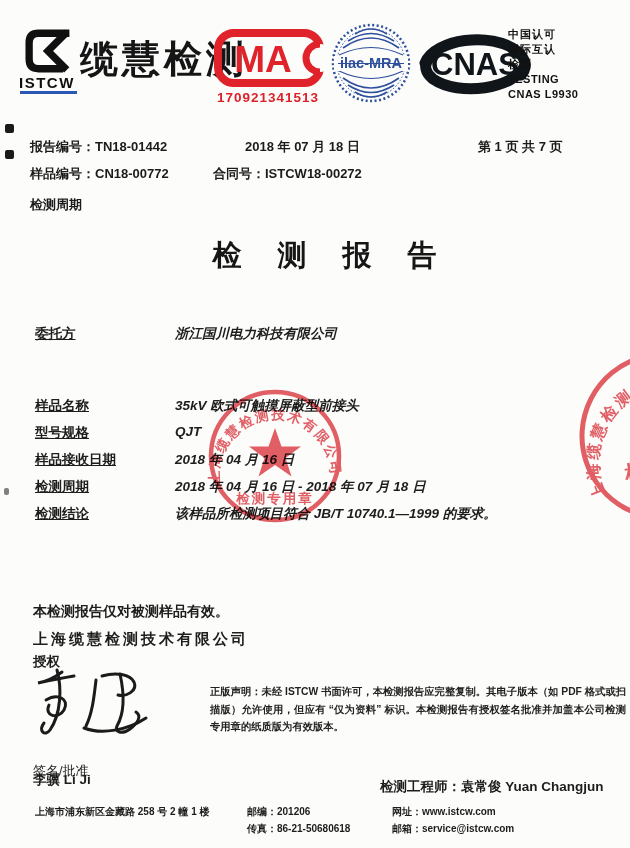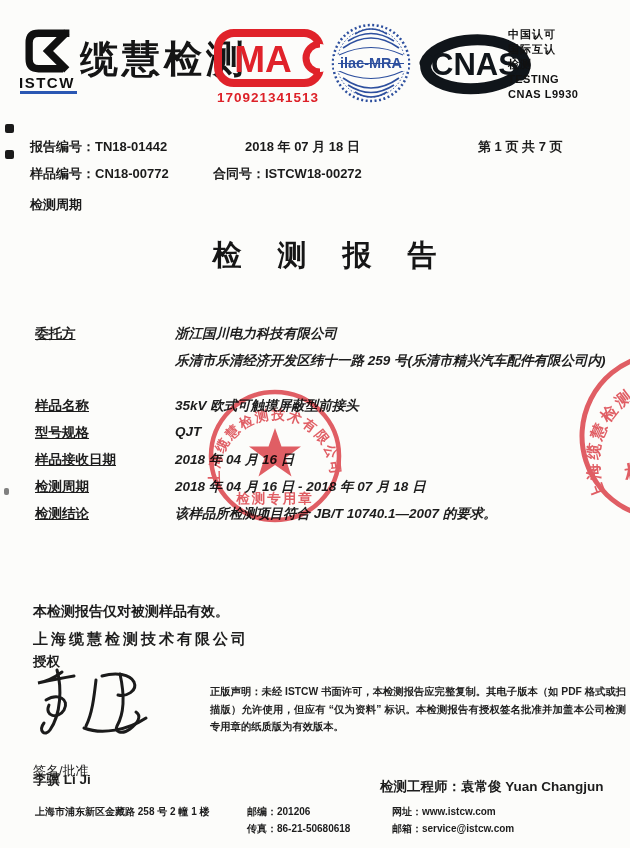--- a/index.html
+++ b/index.html
@@ -122,36 +122,35 @@
   <div class="abs meta" style="left:213px;top:149px">
     <span>合同号：</span><span>ISTCW18-00272</span>
   </div>
 
   <div class="abs meta" style="left:30px;top:180px">检测周期</div>
 
   <div class="abs title">检测报告</div>
 
   <div class="abs flabel" style="top:325px">委托方</div>
   <div class="abs fvalue" style="top:325px">浙江国川电力科技有限公司</div>
-  <div class="abs fvalue" style="top:352px">乐清市乐清经济开发区纬十一路 259 号(乐清市精兴汽车配件有限公司内)</div>
 
   <div class="abs flabel" style="top:397px">样品名称</div>
   <div class="abs fvalue" style="top:397px">35kV 欧式可触摸屏蔽型前接头</div>
 
   <div class="abs flabel" style="top:424px">型号规格</div>
   <div class="abs fvalue" style="top:424px">QJT</div>
 
   <div class="abs flabel" style="top:451px">样品接收日期</div>
   <div class="abs fvalue" style="top:451px">2018 年 04 月 16 日</div>
 
   <div class="abs flabel" style="top:478px">检测周期</div>
   <div class="abs fvalue" style="top:478px">2018 年 04 月 16 日 - 2018 年 07 月 18 日</div>
 
   <div class="abs flabel" style="top:505px">检测结论</div>
-  <div class="abs fvalue" style="top:505px">该样品所检测项目符合 JB/T 10740.1—2007 的要求。</div>
+  <div class="abs fvalue" style="top:505px">该样品所检测项目符合 JB/T 10740.1—1999 的要求。</div>
 
   <svg class="abs stamp" style="left:205px;top:386px" width="140" height="140" viewBox="0 0 140 140">
     <defs>
       <path id="sealArc1" d="M 16,104 A 56,56 0 1 1 124,104"></path>
     </defs>
     <circle cx="70" cy="70" r="64" fill="none" stroke="#dd3b44" stroke-width="4.5"></circle>
     <text font-size="13.5" font-weight="bold" fill="#dd3b44" font-family="Liberation Sans,sans-serif" letter-spacing="2">
       <textPath href="#sealArc1" startOffset="6">上海缆慧检测技术有限公司</textPath>
     </text>
     <polygon fill="#dd3b44" points="70,42 76.5,60.5 96,60.5 80.5,72 86.5,90.5 70,79 53.5,90.5 59.5,72 44,60.5 63.5,60.5"></polygon>

